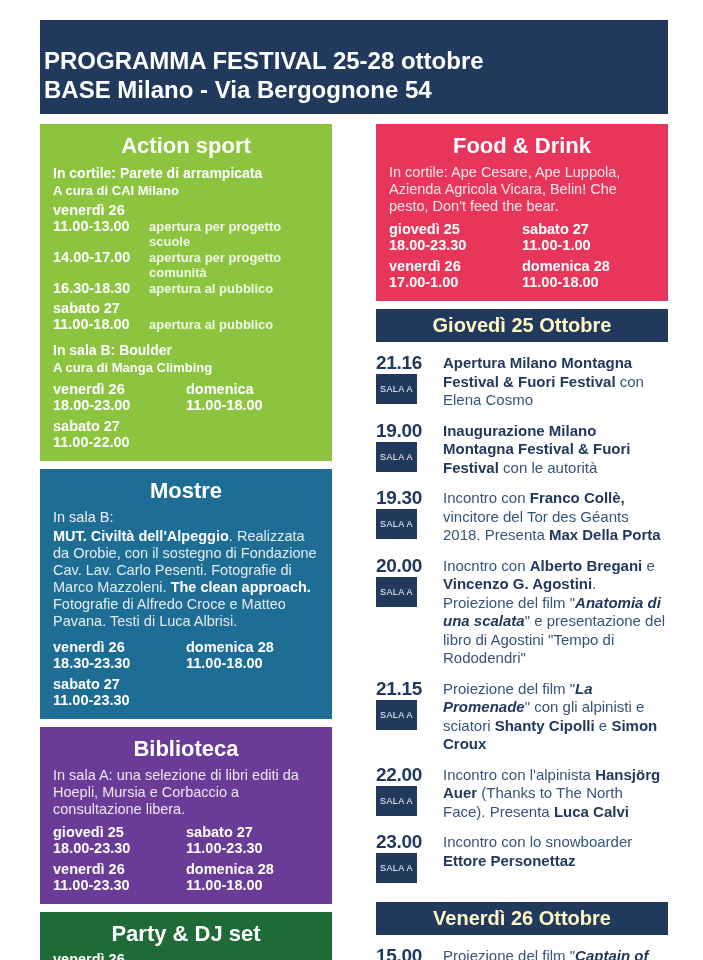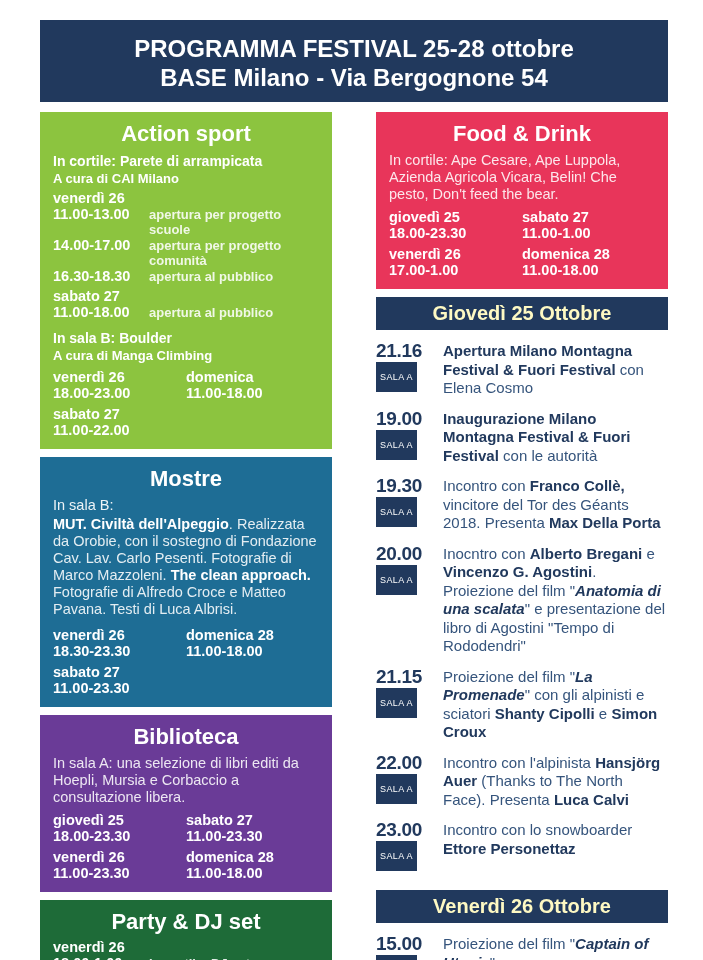--- a/index.html
+++ b/index.html
@@ -1,19 +1,19 @@
 <!DOCTYPE html>
 <html style="--navy: #21395d; --green: #8cc43f; --teal: #1e6d95; --purple: #6a3b97; --dark-green: #1e6b38; --red: #e8355a;"><head>
 <meta charset="utf-8">
 <style>
   html,body{margin:0;padding:0;background:#fff;}
   .page{width:703px;height:960px;box-sizing:border-box;background:#fff;
         font-family:"Liberation Sans",sans-serif;padding:20px 35px 0 40px;overflow:hidden;}
-  .title-bar{background:var(--navy);color:#fff;text-align:center;font-weight:bold;
-             font-size:24px;line-height:29px;padding:14px 4px 10px;}
+  .title-bar{background:var(--navy);color:#fff;text-align:left;font-weight:bold;
+             font-size:24px;line-height:29px;padding:26px 4px 10px;}
   .columns{display:flex;gap:44px;margin-top:10px;align-items:flex-start;}
   .col{width:292px;box-sizing:border-box;}
   .col-left{display:flex;flex-direction:column;gap:8px;}
 
   .block{box-sizing:border-box;color:#fff;padding:8px 13px 11px;width:100%;}
   .block.green{background:var(--green);}
   .block.teal{background:var(--teal);}
   .block.purple{background:var(--purple);}
   .block.dkgreen{background:var(--dark-green);}
   .block.red{background:var(--red);}

